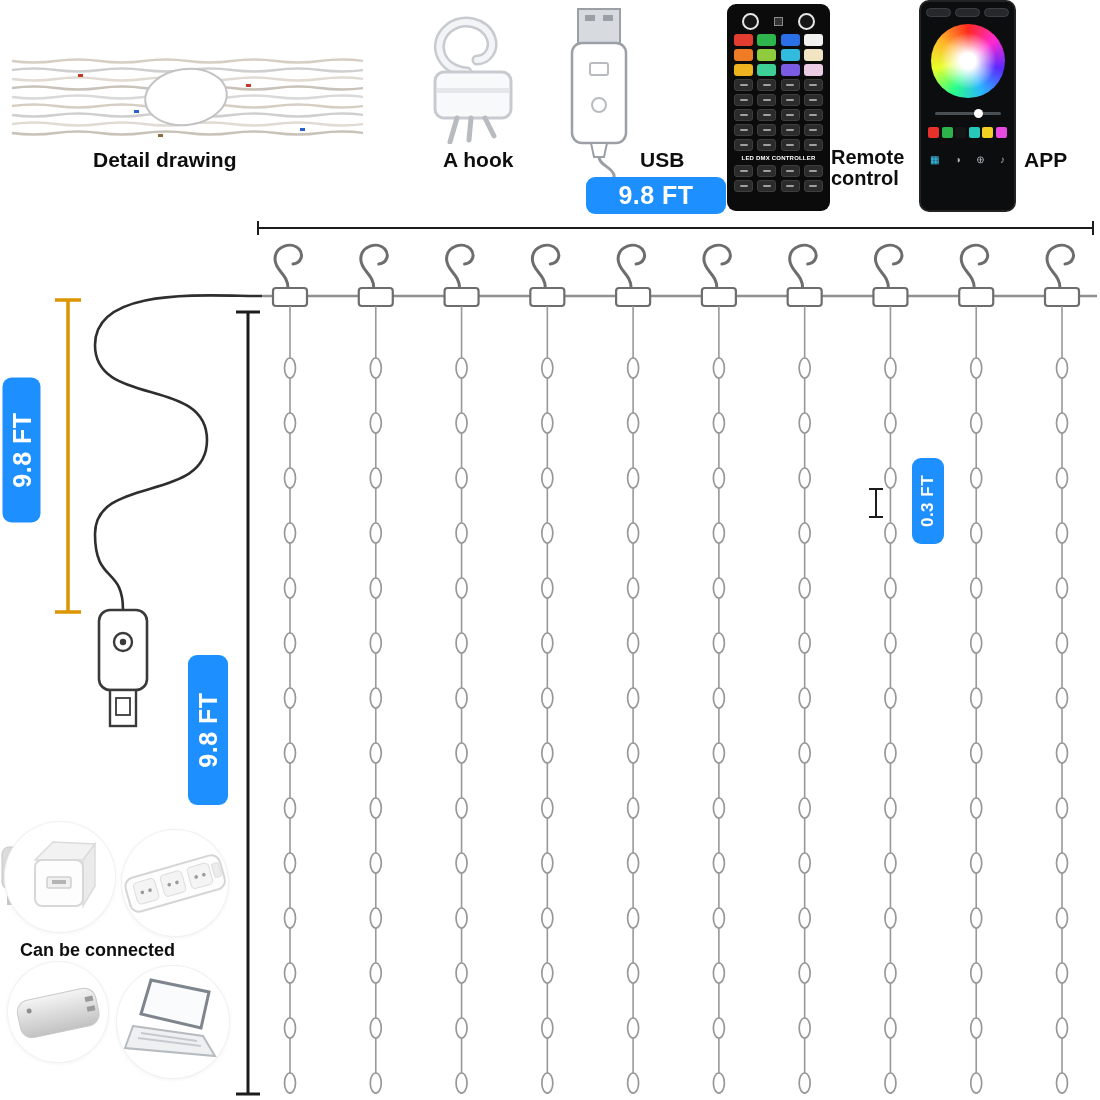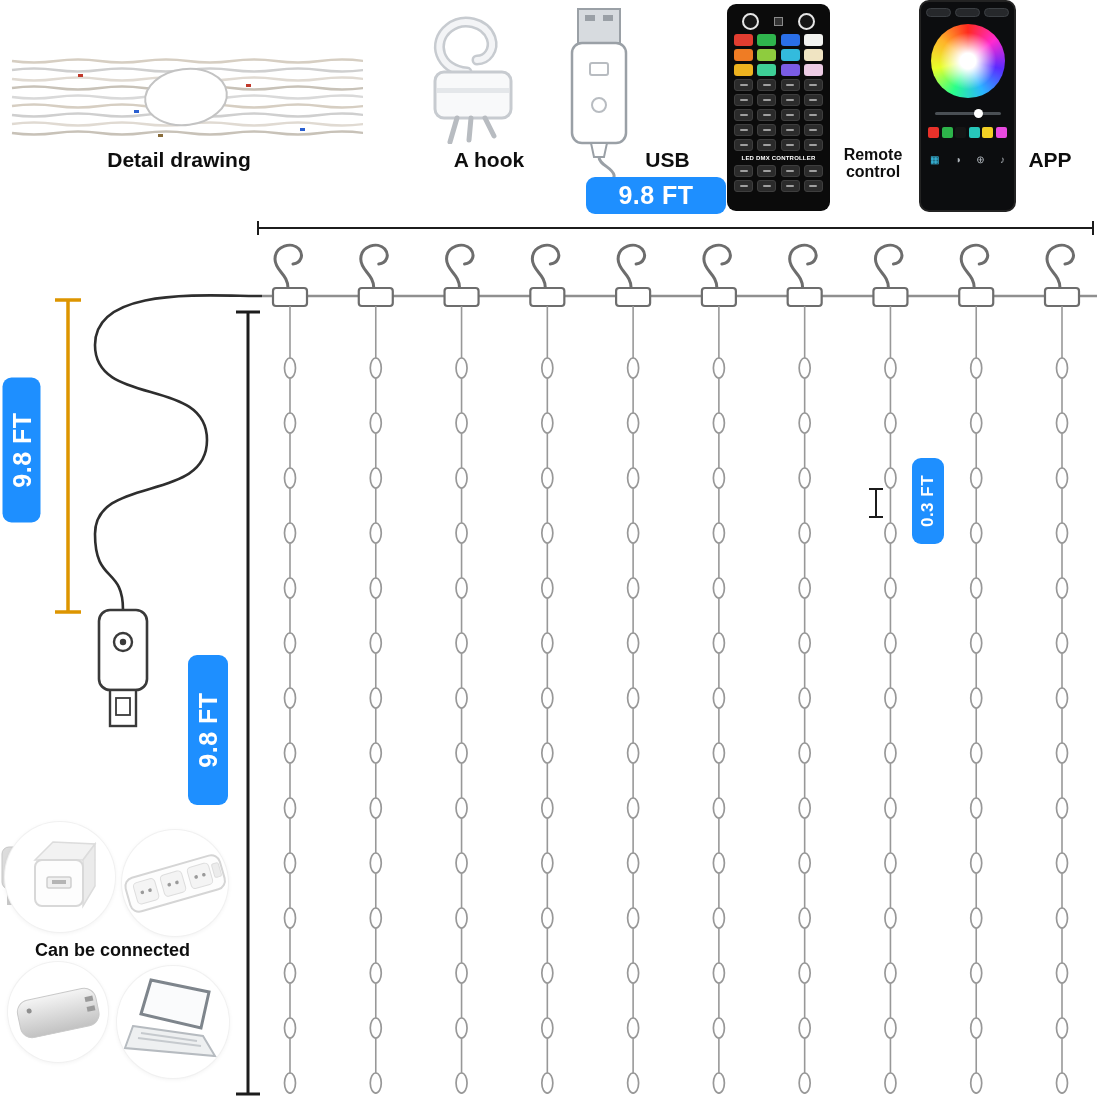--- a/index.html
+++ b/index.html
@@ -1,19 +1,19 @@
 <!DOCTYPE html>
 <html style="--accent: #1E8FFF;"><head>
 <meta charset="utf-8">
 <style>
   *{margin:0;padding:0;box-sizing:border-box}
   html,body{width:1100px;height:1100px}
   body{position:relative;background:#fff;font-family:"Liberation Sans",sans-serif;overflow:hidden}
   .abs{position:absolute}
-  .label{font-weight:700;color:#0e0e0e;text-align:center;font-size:21px;z-index:3}
+  .label{font-weight:700;color:#0e0e0e;font-size:21px;z-index:3}
   .badge{background:var(--accent,#1E8FFF);color:#fff;font-weight:700;display:flex;align-items:center;
          justify-content:center;border-radius:9px;letter-spacing:.5px;z-index:3}
   .badge.vert{transform:rotate(-90deg)}
   #curtain-svg{left:0;top:0;z-index:1}
   .topart{z-index:2}
   
   #remote{left:727px;top:4px;width:103px;height:207px;background:#0b0b0b;border-radius:9px;
           padding:7px 7px 6px;display:flex;flex-direction:column;gap:3px;z-index:2}
   .r-top{display:flex;justify-content:space-around;align-items:center;height:20px}
   .r-circle{width:17px;height:17px;border-radius:50%;background:#161616;border:2px solid #e6e6e6}
@@ -393,21 +393,21 @@
         </span>
         <span class="key dark">
           <i></i>
         </span>
         <span class="key dark">
           <i></i>
         </span>
       </div>
     </div>
 </div>
-<div class="abs label" style="left:831px;top:147px;width:84px;font-size:16px;line-height:1.05">Remote control</div>
+<div class="abs label" style="left:831px;top:147px;width:84px;font-size:20px;line-height:1.05">Remote control</div>
 
 <div class="abs" id="phone">
   <div class="phone-pills">
     <span class="pill"></span>
     <span class="pill"></span>
     <span class="pill"></span>
   </div>
   <div class="wheel"></div>
   <div class="slider">
       <span class="knob"></span>

